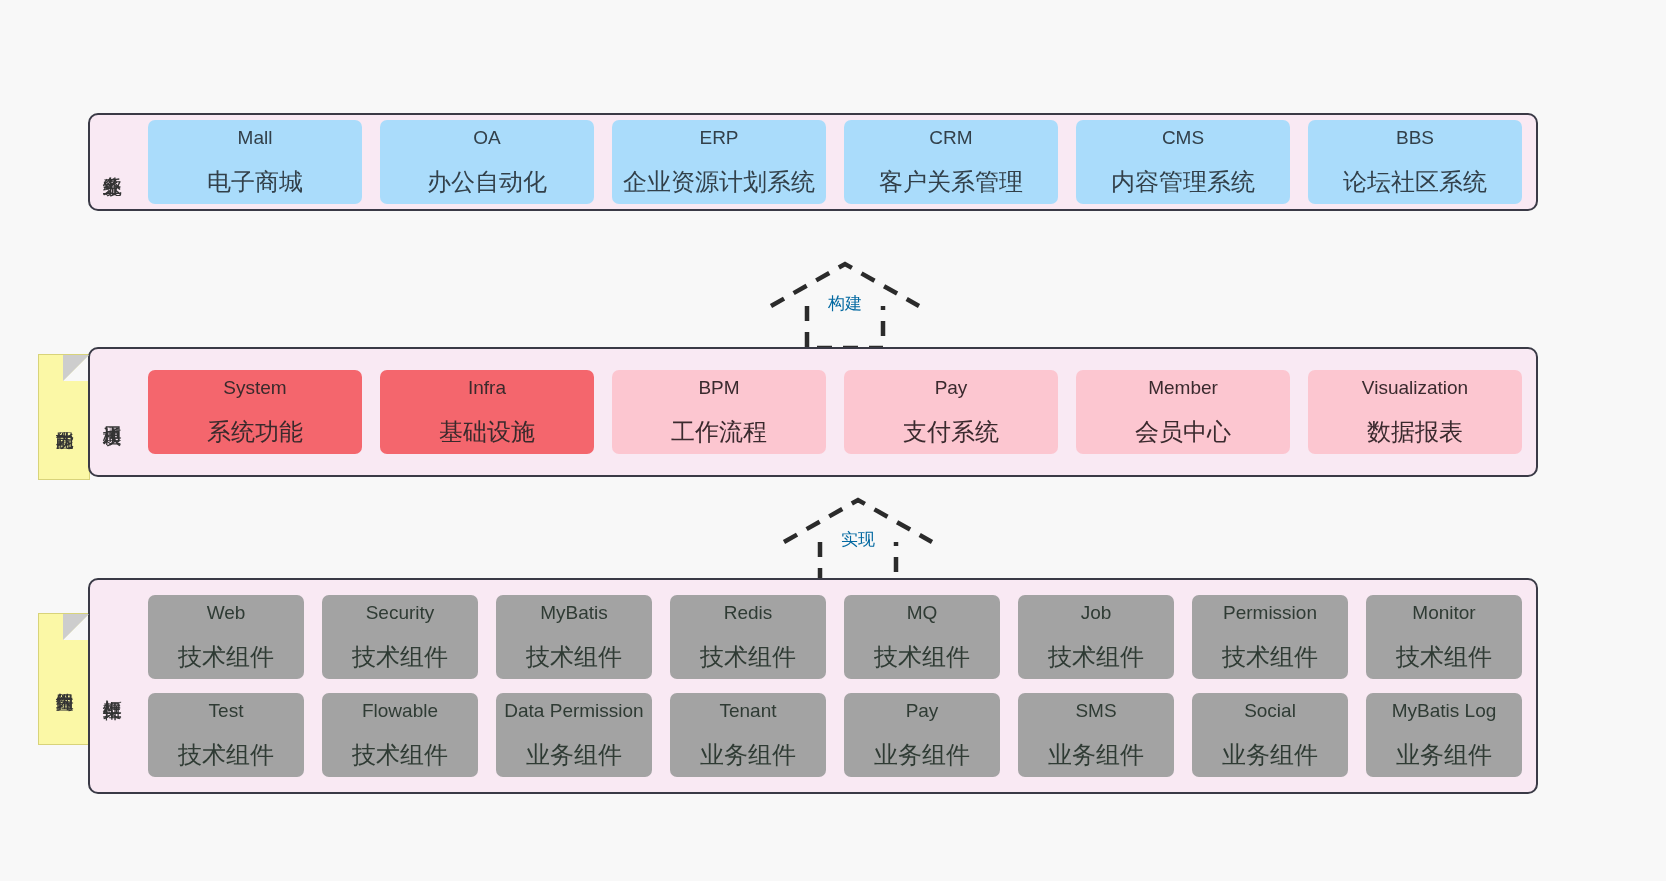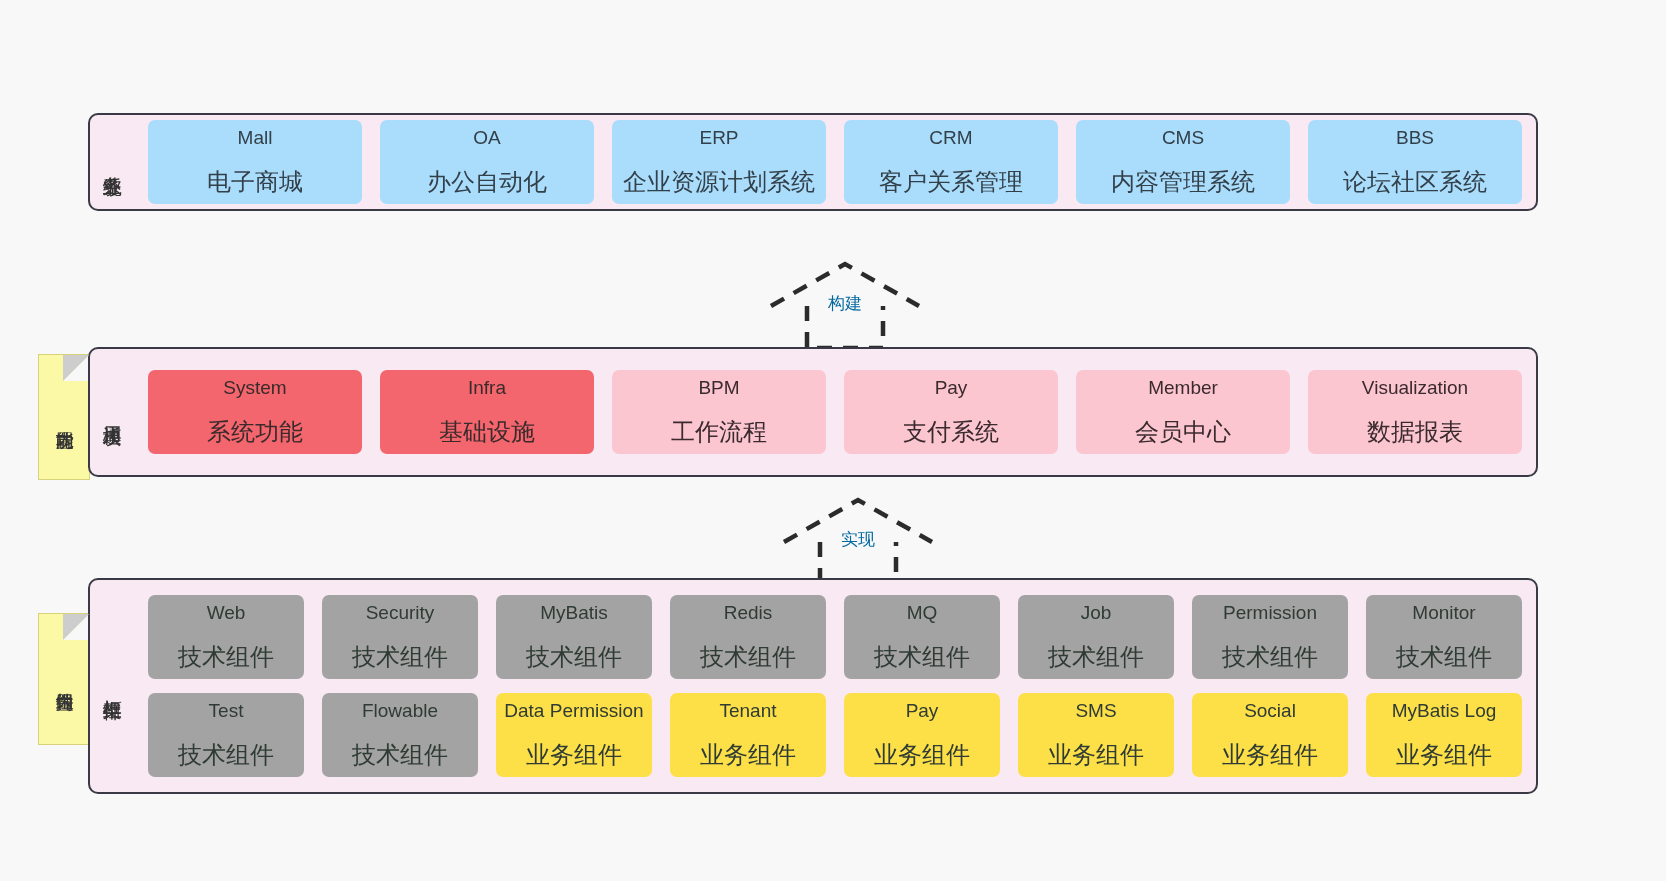--- a/index.html
+++ b/index.html
@@ -82,21 +82,21 @@
     font-size: 24px;
     color: #2f3b34;
     margin-top: 17px;
   }
 
   
   .c-blue        { background: #aadcfb; }
   .c-red         { background: #f4666d; }
   .c-pink        { background: #fcc6d0; }
   .c-green       { background: #a3a3a3; }
-  .c-green-light { background: #fde047; }
+  .c-green-light { background: #a3a3a3; }
 
   .c-blue .t-en, .c-blue .t-cn { color: #32404a; }
   .c-red .t-en, .c-red .t-cn { color: #3a2a2c; }
   .c-pink .t-en, .c-pink .t-cn { color: #3a2a2e; }
 
   
   .sticky {
     position: absolute;
     width: 52px;
     background: #fbf8a6;

